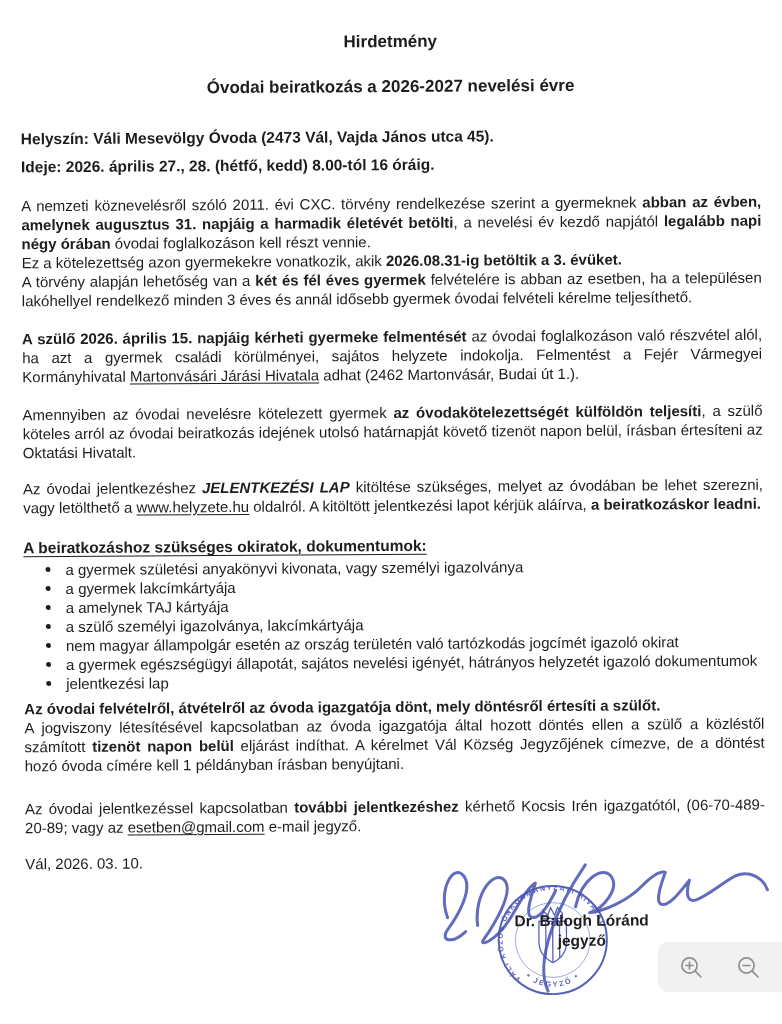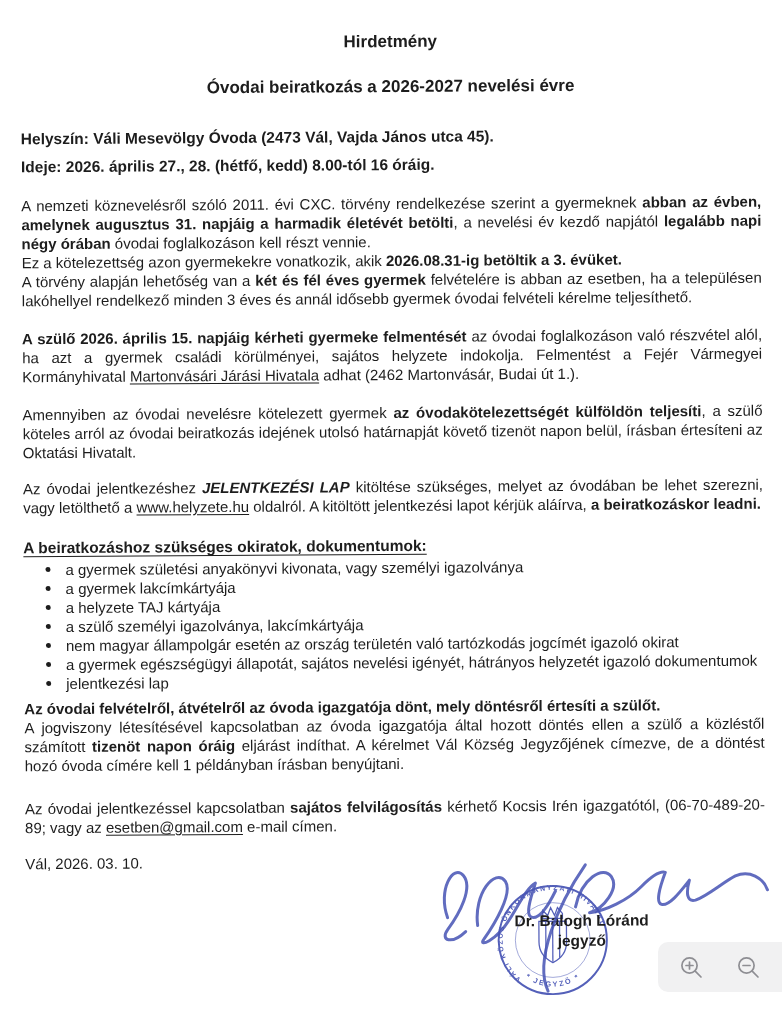--- a/index.html
+++ b/index.html
@@ -106,34 +106,34 @@
 
   <div class="block tight">
     <p class="just"><span>Az óvodai jelentkezéshez </span><span class="bi">JELENTKEZÉSI LAP</span><span> kitöltése szükséges, melyet az óvodában be lehet szerezni, vagy letölthető a </span><span class="u">www.helyzete.hu</span><span> oldalról. A kitöltött jelentkezési lapot kérjük aláírva, </span><span class="b">a beiratkozáskor leadni.</span></p>
   </div>
 
   <p class="docs-heading">A beiratkozáshoz szükséges okiratok, dokumentumok:</p>
 
   <ul class="docs">
     <li><span>a gyermek születési anyakönyvi kivonata, vagy személyi igazolványa</span></li>
     <li><span>a gyermek lakcímkártyája</span></li>
-    <li><span>a helyzete TAJ kártyája</span></li>
+    <li><span>a amelynek TAJ kártyája</span></li>
     <li><span>a szülő személyi igazolványa, lakcímkártyája</span></li>
     <li><span>nem magyar állampolgár esetén az ország területén való tartózkodás jogcímét igazoló okirat</span></li>
     <li><span>a gyermek egészségügyi állapotát, sajátos nevelési igényét, hátrányos helyzetét igazoló dokumentumok</span></li>
     <li><span>jelentkezési lap</span></li>
   </ul>
 
   <div class="block p5">
     <p><span class="b">Az óvodai felvételről, átvételről az óvoda igazgatója dönt, mely döntésről értesíti a szülőt.</span></p>
-    <p class="just"><span>A jogviszony létesítésével kapcsolatban az óvoda igazgatója által hozott döntés ellen a szülő a közléstől számított </span><span class="b">tizenöt napon óráig</span><span> eljárást indíthat. A kérelmet Vál Község Jegyzőjének címezve, de a döntést hozó óvoda címére kell 1 példányban írásban benyújtani.</span></p>
+    <p class="just"><span>A jogviszony létesítésével kapcsolatban az óvoda igazgatója által hozott döntés ellen a szülő a közléstől számított </span><span class="b">tizenöt napon belül</span><span> eljárást indíthat. A kérelmet Vál Község Jegyzőjének címezve, de a döntést hozó óvoda címére kell 1 példányban írásban benyújtani.</span></p>
   </div>
 
   <div class="block p6">
-    <p class="just"><span>Az óvodai jelentkezéssel kapcsolatban </span><span class="b">sajátos felvilágosítás</span><span> kérhető Kocsis Irén igazgatótól, (06-70-489-20-89; vagy az </span><span class="u">esetben@gmail.com</span><span> e-mail címen.</span></p>
+    <p class="just"><span>Az óvodai jelentkezéssel kapcsolatban </span><span class="b">további jelentkezéshez</span><span> kérhető Kocsis Irén igazgatótól, (06-70-489-20-89; vagy az </span><span class="u">esetben@gmail.com</span><span> e-mail jegyző.</span></p>
   </div>
 
   <p class="dateline">Vál, 2026. 03. 10.</p>
 
   <div class="sig-area">
     <div class="sig-name">Dr. Balogh Lóránd</div>
     <div class="sig-role">jegyző</div>
 
     <svg class="stamp" viewBox="0 0 120 120">
       <g fill="none" stroke="#4653b4">

